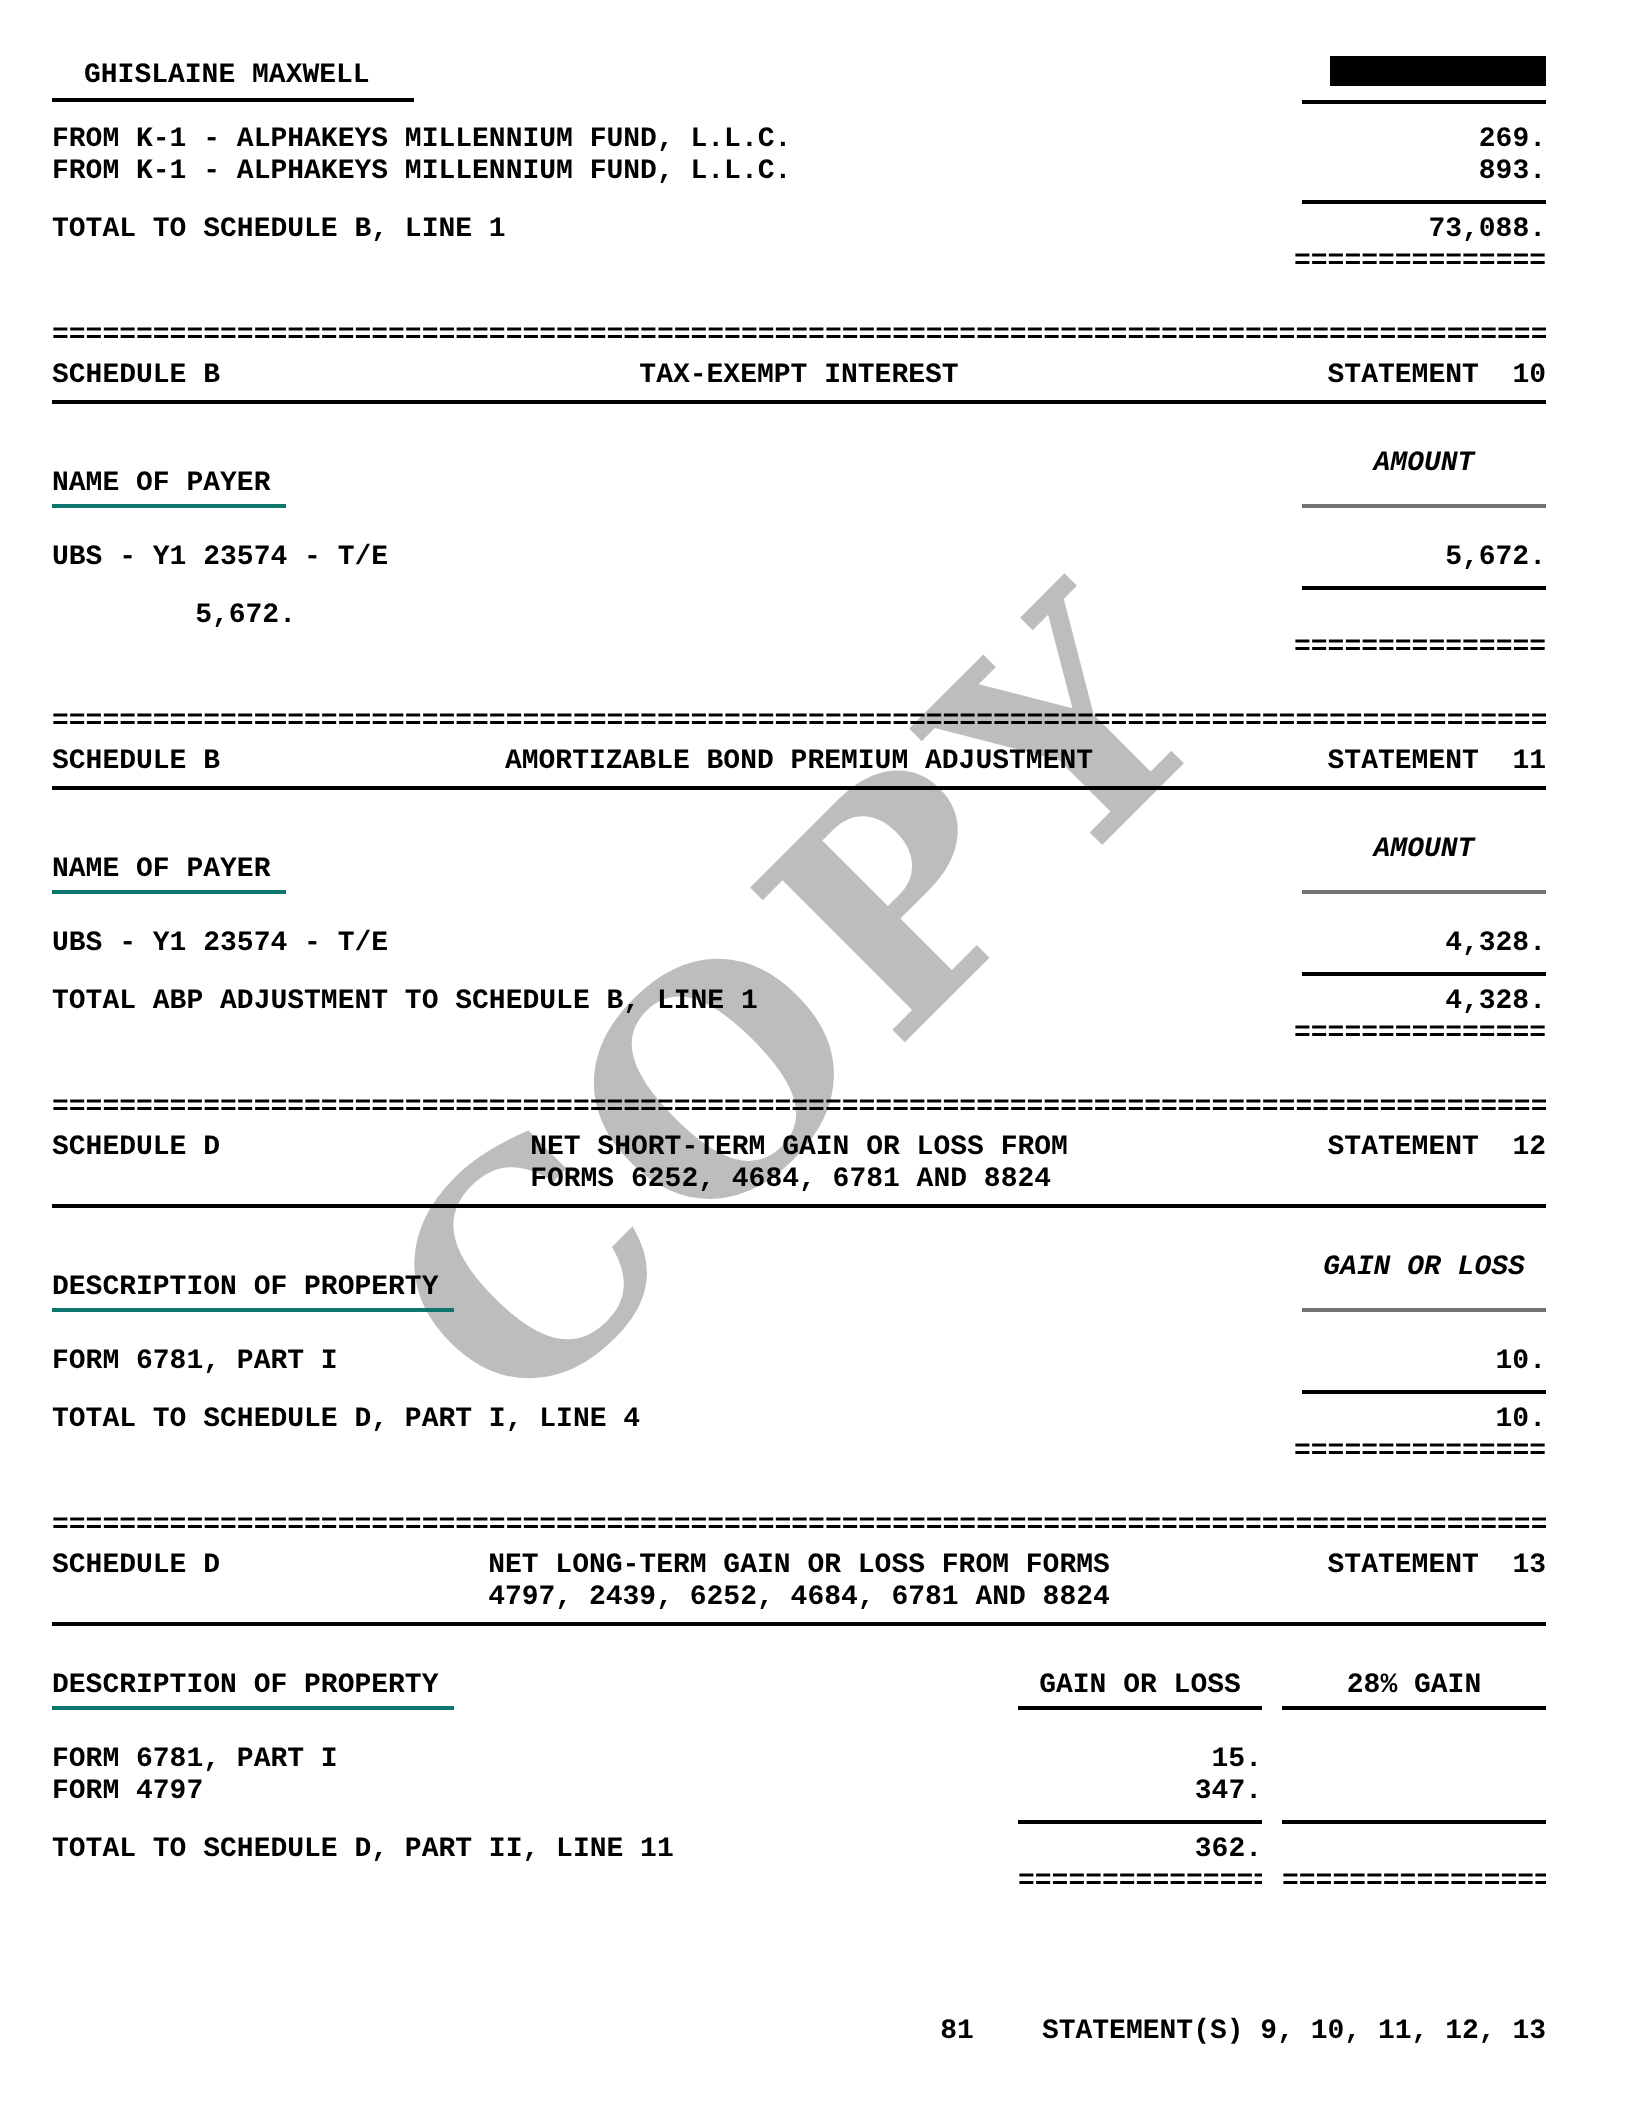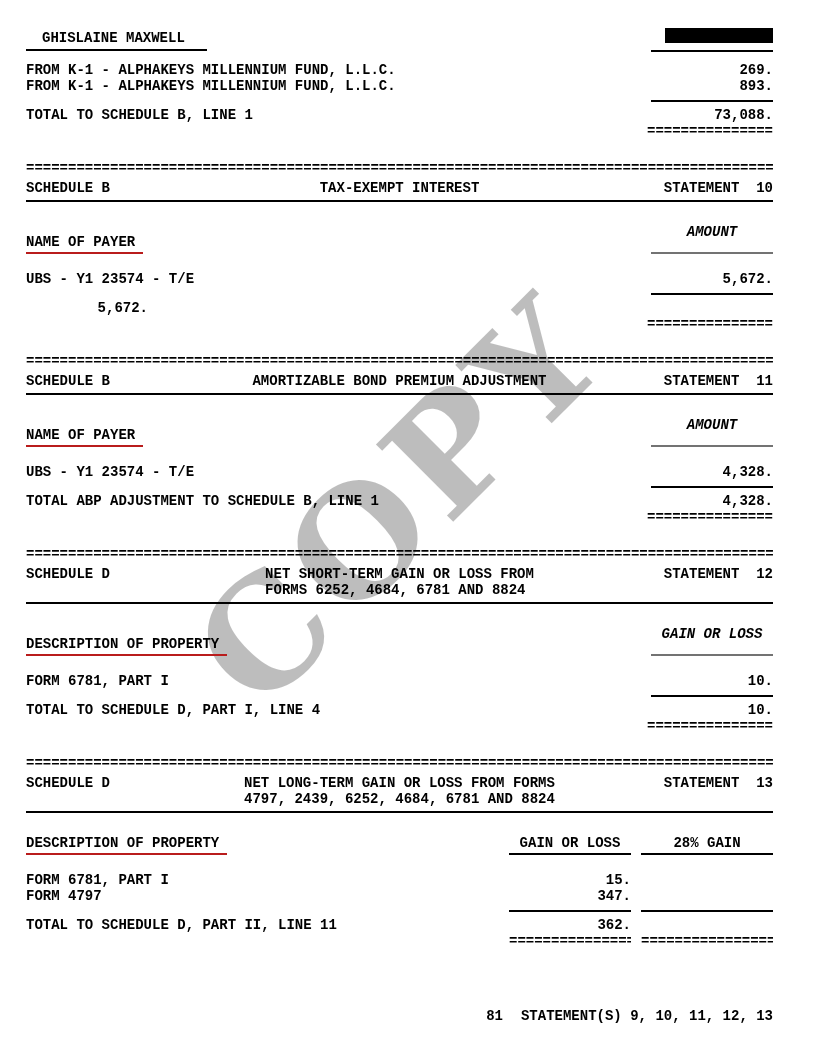--- a/index.html
+++ b/index.html
@@ -38,38 +38,38 @@
   .eq-amt { width:126px; margin-left:auto; margin-top:1px; }
   .sep { margin-top:22px; }
 
   .sec-head { display:grid; grid-template-columns:180px 1fr 180px; margin-top:4px; align-items:start; }
   .sec-title { display:flex; justify-content:center; }
   .sec-title > div { text-align:left; }
   .stmt { text-align:right; white-space:pre; }
   .sec-hr { border-top:2px solid #000; margin-top:4px; }
 
   .cols2 { display:flex; justify-content:space-between; align-items:flex-end; margin-top:22px; }
-  .col-label { display:inline-block; border-bottom:2px solid #b91c1c; padding:0 8px 2px 0; }
+  .col-label { display:inline-block; border-bottom:2px solid #0f766e; padding:0 8px 2px 0; }
   .col-amt { width:122px; text-align:center; border-bottom:2px solid #737373; padding-bottom:12px; flex:none;font-style:italic; }
 
   .item-row { margin-top:17px;align-items:flex-end; }
 
   
   .g3 { display:grid; grid-template-columns:1fr 122px 132px; column-gap:10px; }
   .g3 .num { text-align:right; }
   .g3h { margin-top:22px; align-items:end; }
   .col-c { text-align:center; border-bottom:2px solid #000; padding-bottom:2px; }
   .ulrow { margin-top:6px; }
   .ulrow .uline { border-top:2px solid #000; }
   .eqrow { margin-top:1px; }
   .g3 .eq { width:100%; }
   .t5 { margin-top:5px; }
 
   .footer { position:absolute; z-index:1; left:26px; right:43px; top:1008px;
-    display:flex; justify-content:flex-end; gap:18px; }
+    display:flex; justify-content:flex-end; gap:34px; }
 </style>
 </head>
 <body>
 
 <div class="page">
   <div class="watermark">COPY</div>
 
   <div class="content">
 
     <div class="row name-row">

